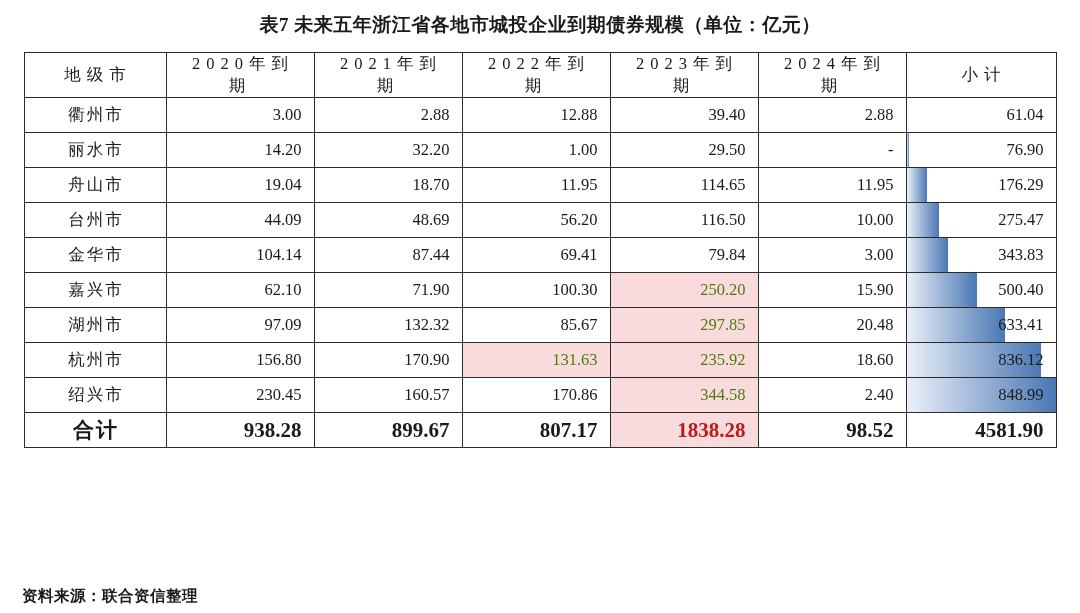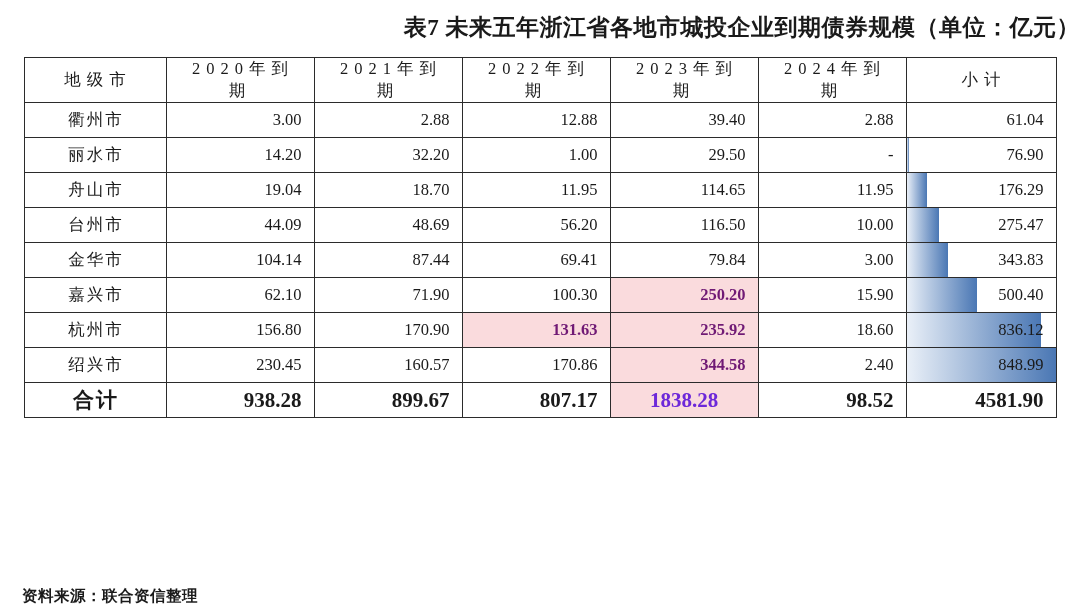--- a/index.html
+++ b/index.html
@@ -15,22 +15,22 @@
     position: relative;
     overflow: hidden;
   }
   .page {
     width: 1080px;
     height: 613px;
     position: relative;
     box-sizing: border-box;
   }
   .title {
-    text-align: right;
-    font-size: 23px;
+    text-align: center;
+    font-size: 19px;
     font-weight: bold;
     padding-top: 12px;
     padding-bottom: 14px;
     letter-spacing: 0.5px;
     font-family: "Liberation Serif", "DejaVu Serif", serif;
   }
   table.main {
     border-collapse: collapse;
     width: 872px;
     margin: 0 auto;
@@ -65,30 +65,28 @@
     text-indent: 2px;
     font-size: 16.5px;
   }
   td.num {
     text-align: right;
     font-family: "Liberation Serif", "DejaVu Serif", serif;
     font-size: 16.5px;
   }
   td.hl {
     background-color: #fadbdd;
-    color: #701a75;
-    font-weight: bold;
+    color: #4d7c0f;
   }
   tr.total td {
     font-weight: bold;
     font-size: 21px;
   }
   tr.total td.hl {
-    color: #6d28d9;
-    text-align: center;
+    color: #b91c1c;
   }
   td.subtotal {
     text-align: right;
     position: relative;
     overflow: hidden;
   }
   .bar {
     position: absolute;
     left: 0;
     top: 0;
@@ -188,20 +186,29 @@
         <tr>
           <td class="city">嘉兴市</td>
           <td class="num">62.10</td>
           <td class="num">71.90</td>
           <td class="num">100.30</td>
           <td class="num hl">250.20</td>
           <td class="num">15.90</td>
           <td class="subtotal"><span class="bar" style="width: 47%;"></span><span class="subtotal-val">500.40</span></td>
         </tr>
         <tr>
+          <td class="city">湖州市</td>
+          <td class="num">97.09</td>
+          <td class="num">132.32</td>
+          <td class="num">85.67</td>
+          <td class="num hl">297.85</td>
+          <td class="num">20.48</td>
+          <td class="subtotal"><span class="bar" style="width: 66%;"></span><span class="subtotal-val">633.41</span></td>
+        </tr>
+        <tr>
           <td class="city">杭州市</td>
           <td class="num">156.80</td>
           <td class="num">170.90</td>
           <td class="num hl">131.63</td>
           <td class="num hl">235.92</td>
           <td class="num">18.60</td>
           <td class="subtotal"><span class="bar" style="width: 90%;"></span><span class="subtotal-val">836.12</span></td>
         </tr>
         <tr>
           <td class="city">绍兴市</td>

